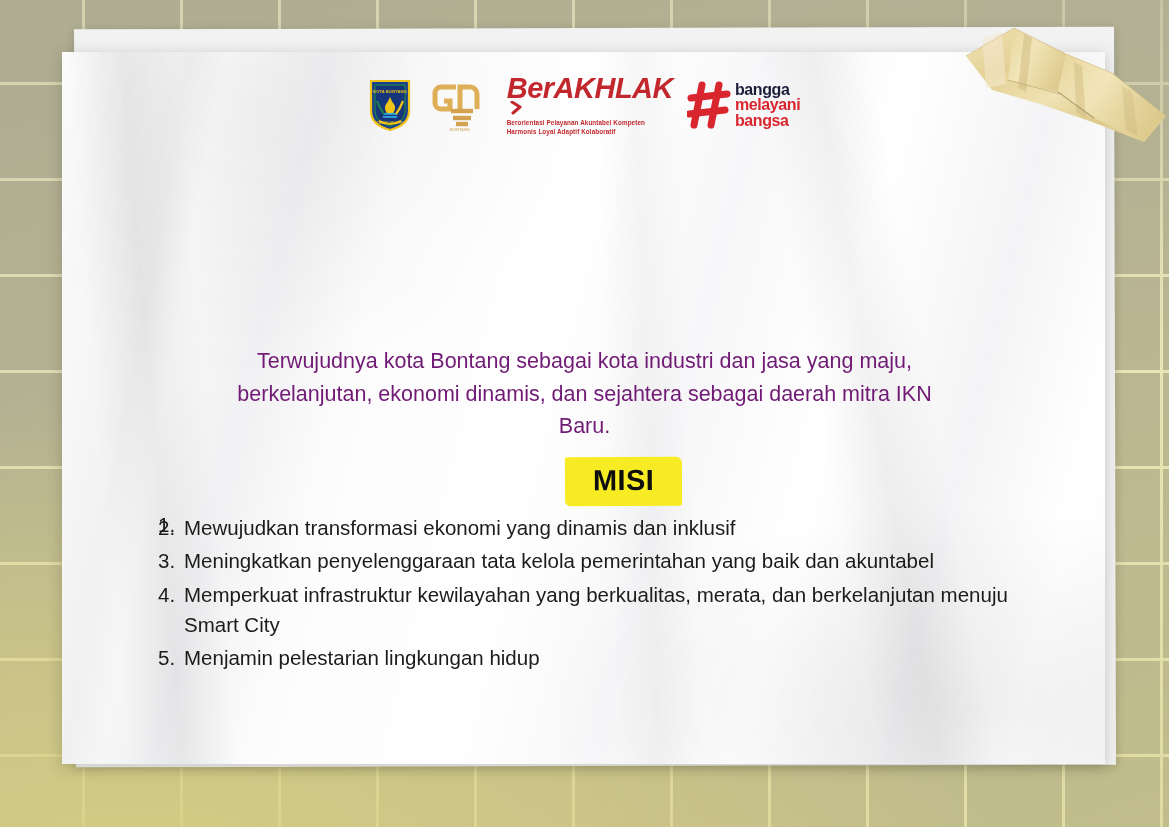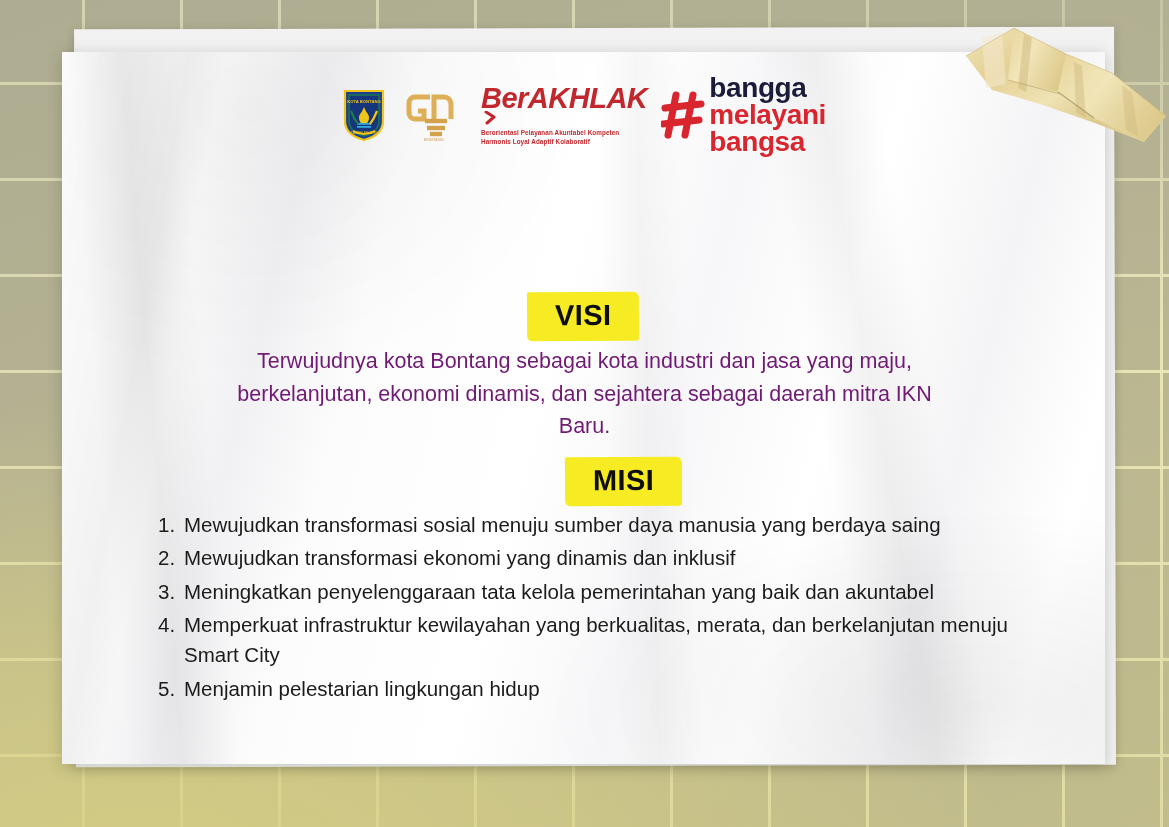--- a/index.html
+++ b/index.html
@@ -129,21 +129,21 @@
   #berakhlak-sub {
     font-size: 6.3px;
     color: #c1272d;
     font-weight: bold;
     letter-spacing: 0.1px;
     margin-top: 3px;
     line-height: 1.45;
     max-width: 172px;
   }
   #bmb-lockup { display: flex; align-items: center; gap: 4px; }
-  #bmb-words { line-height: 0.97; font-weight: bold; font-size: 28px; letter-spacing: -0.4px; }
+  #bmb-words { line-height: 0.97; font-weight: bold; font-size: 16px; letter-spacing: -0.4px; }
   #bmb-l1 { color: #1b1b3a; }
   #bmb-l2, #bmb-l3 { color: #d9262e; }
 
   
   #title-wrap { position: absolute; left: 0; top: 108px; width: 100%; text-align: center; }
   #title-main-row { display: inline-block; position: relative; padding: 0 26px; }
   #title-hl {
     position: absolute;
     left: -14px; right: -16px; top: 7px; height: 44px;
     background: #f7ec24;
@@ -326,34 +326,29 @@
           <span id="bmb-words">
             <div id="bmb-l1">bangga</div>
             <div id="bmb-l2">melayani</div>
             <div id="bmb-l3">bangsa</div>
           </span>
         </span>
       </span>
     </div>
 
 
-    <div class="badge-row" id="visi-badge-row">
-      <span class="badge">
-        <span class="badge-label">VISI</span>
-      </span>
-    </div>
     <div id="visi-text">Terwujudnya kota Bontang sebagai kota industri dan jasa yang maju, berkelanjutan, ekonomi dinamis, dan sejahtera sebagai daerah mitra IKN Baru.</div>
 
     <div class="badge-row" id="misi-badge-row">
       <span class="badge">
         <span class="badge-label">MISI</span>
       </span>
     </div>
     <ul id="misi-list">
-        <li><span class="num">1.</span><span>Mewujudkan transformasi sosial menuju sumber daya manusia yang berdaya saing</span></li>
+        <li><span class="num">1.</span></li>
         <li><span class="num">2.</span><span>Mewujudkan transformasi ekonomi yang dinamis dan inklusif</span></li>
         <li><span class="num">3.</span><span>Meningkatkan penyelenggaraan tata kelola pemerintahan yang baik dan akuntabel</span></li>
         <li><span class="num">4.</span><span>Memperkuat infrastruktur kewilayahan yang berkualitas, merata, dan berkelanjutan menuju Smart City</span></li>
         <li><span class="num">5.</span><span>Menjamin pelestarian lingkungan hidup</span></li>
       </ul>
 
   </div>
 </div>
 
 </body></html>

